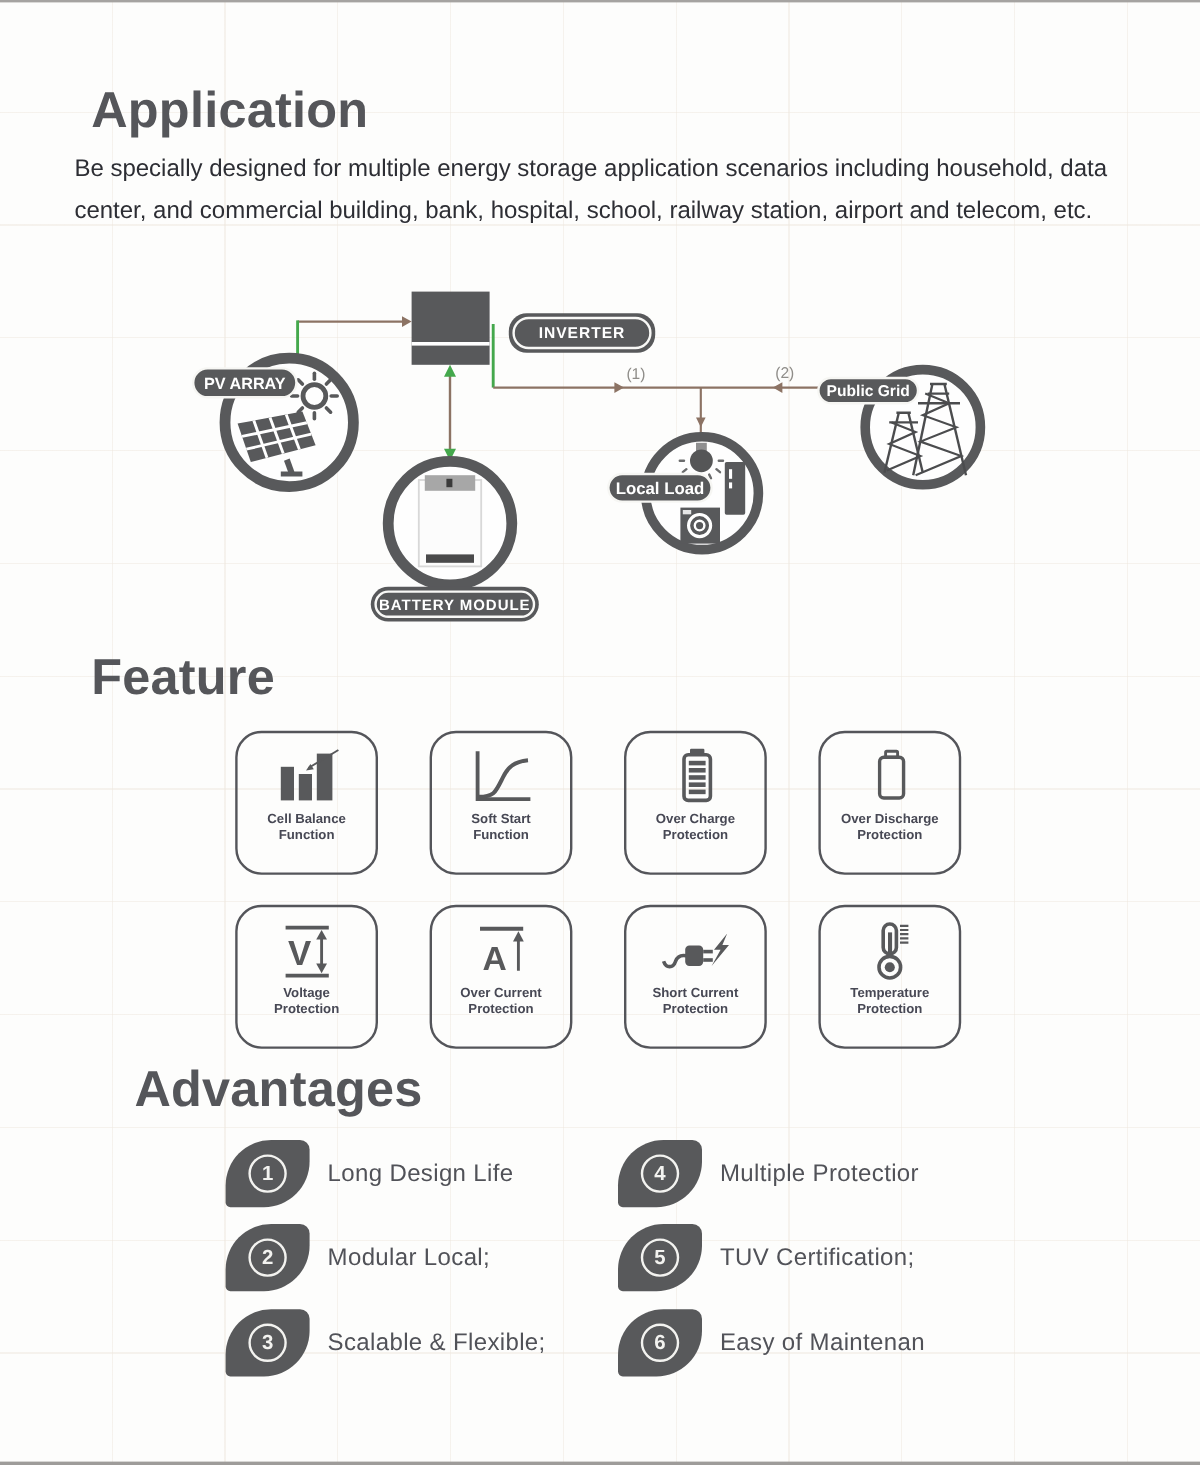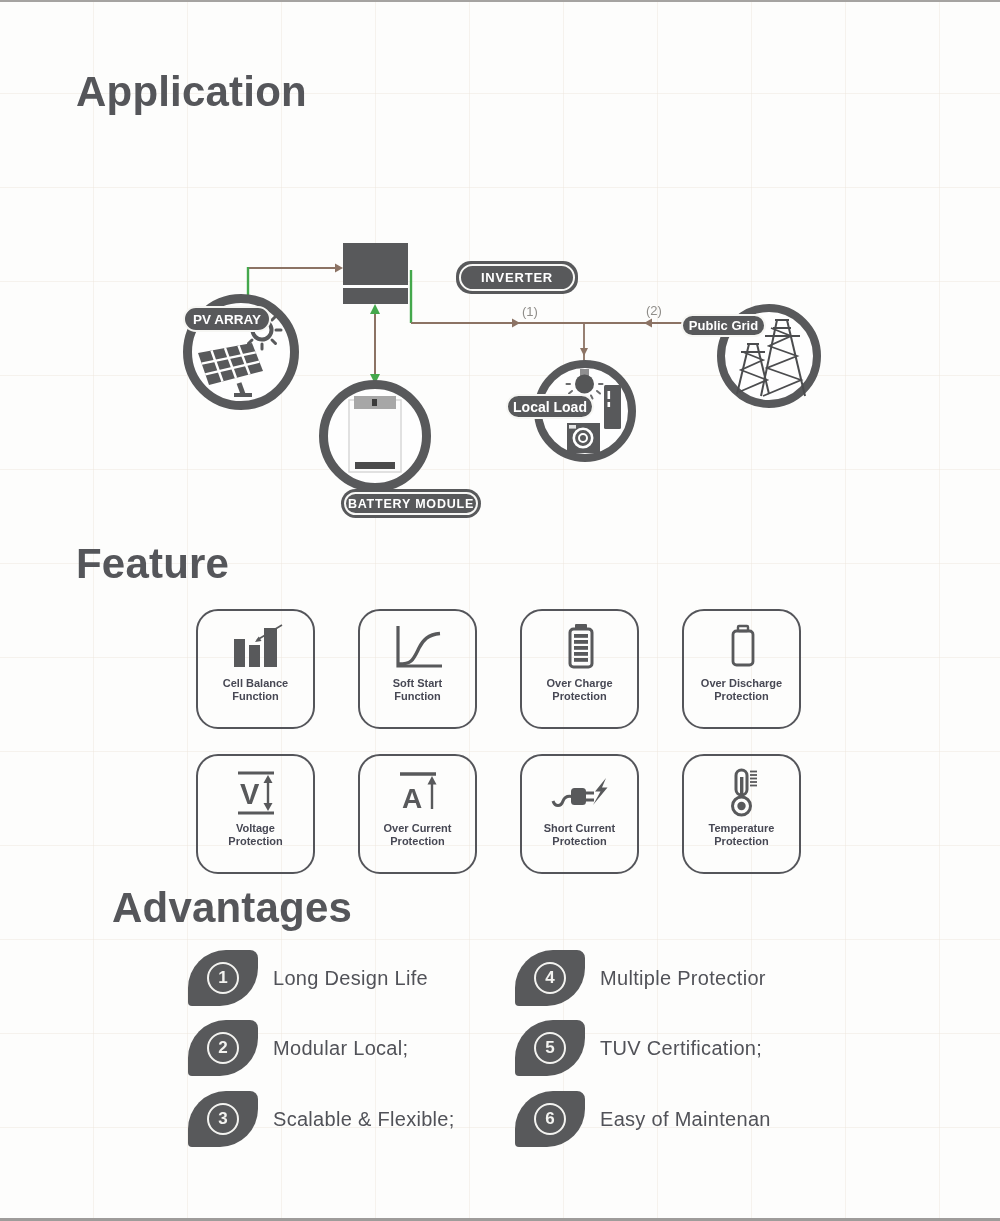--- a/index.html
+++ b/index.html
@@ -20,28 +20,28 @@
   .diagram{position:absolute;left:0;top:230px;width:1000px;height:300px;}
   .wires{position:absolute;left:0;top:0;}
   .circle{position:absolute;border-style:solid;border-color:#58595b;border-radius:50%;
     background:#fefefe;box-sizing:border-box;display:flex;align-items:center;justify-content:center;z-index:2;}
   .c-pv{left:183px;top:64px;width:116px;height:116px;border-width:9px;}
   .c-batt{left:319px;top:150px;width:112px;height:112px;border-width:9px;}
   .c-local{left:534px;top:130px;width:102px;height:102px;border-width:8px;}
   .c-grid{left:717px;top:74px;width:104px;height:104px;border-width:8px;}
   .inv-box{position:absolute;left:343px;top:13px;width:65px;height:61px;background:#58595b;z-index:2;}
   .inv-div{position:absolute;left:0;right:0;top:42px;height:3px;background:#ffffff;}
-  .plate{position:absolute;background:#58595b;padding:3px;box-sizing:border-box;z-index:4;border-radius:15px;margin-left:32px;}
+  .plate{position:absolute;background:#58595b;padding:3px;box-sizing:border-box;z-index:4;border-radius:15px;}
   .plate-inner{width:100%;height:100%;border:2px solid #f8f8f6;border-radius:14px;box-sizing:border-box;
     display:flex;align-items:center;justify-content:center;color:#fff;font-weight:bold;letter-spacing:.8px;}
   .p-inv{left:424px;top:31px;width:122px;height:33px;font-size:13px;}
   .p-batt{left:309px;top:259px;width:140px;height:29px;font-size:12.5px;}
   .pill{position:absolute;background:#58595b;border:2px solid #f6f6f3;border-radius:15px;color:#fff;
     font-weight:bold;display:flex;align-items:center;justify-content:center;z-index:5;box-sizing:border-box;white-space:nowrap;}
-  .b-pv{left:183px;top:76px;width:88px;height:26px;font-size:13.5px;}
+  .b-pv{left:160px;top:76px;width:88px;height:26px;font-size:13.5px;}
   .b-local{left:506px;top:164px;width:88px;height:25px;font-size:14px;}
   .b-grid{left:681px;top:84px;width:85px;height:23px;font-size:13px;}
   .wire-label{font-size:13px;fill:#8f8d89;}
   
   .feature-grid{position:absolute;left:196px;top:609px;display:grid;
     grid-template-columns:repeat(4,119px);column-gap:43px;row-gap:25px;}
   .fbox{width:119px;height:120px;border:2px solid #54555a;border-radius:22px;box-sizing:border-box;
     display:flex;flex-direction:column;align-items:center;justify-content:flex-start;padding-top:11px;background:transparent;}
   .ficon{height:52px;display:flex;align-items:center;justify-content:center;}
   .flabel{margin-top:3px;text-align:center;font-size:11px;font-weight:bold;color:#474854;line-height:13px;}
@@ -57,20 +57,21 @@
   svg text{font-family:"Liberation Sans",sans-serif;}
 </style>
 </head>
 <body>
 
 <div class="page">
   <div class="edge top"></div>
   <div class="edge bottom"></div>
 
   <div class="h1" style="left:76px;top:68px;">Application</div>
+  <div class="para">Be specially designed for multiple energy storage application scenarios including household, data center, and commercial building, bank, hospital, school, railway station, airport and telecom, etc.</div>
 
   <div class="diagram">
     <svg class="wires" width="1000" height="300">
 
       <line x1="248" y1="38" x2="337" y2="38" stroke="#8c7364" stroke-width="1.8"></line>
       <polygon points="335,33.5 343,38 335,42.5" fill="#8c7364"></polygon>
       <line x1="248" y1="37" x2="248" y2="72" stroke="#44a84c" stroke-width="2.4"></line>
 
       <line x1="411" y1="40" x2="411" y2="93" stroke="#44a84c" stroke-width="2.4"></line>
       <line x1="411" y1="93" x2="700" y2="93" stroke="#8c7364" stroke-width="1.8"></line>

